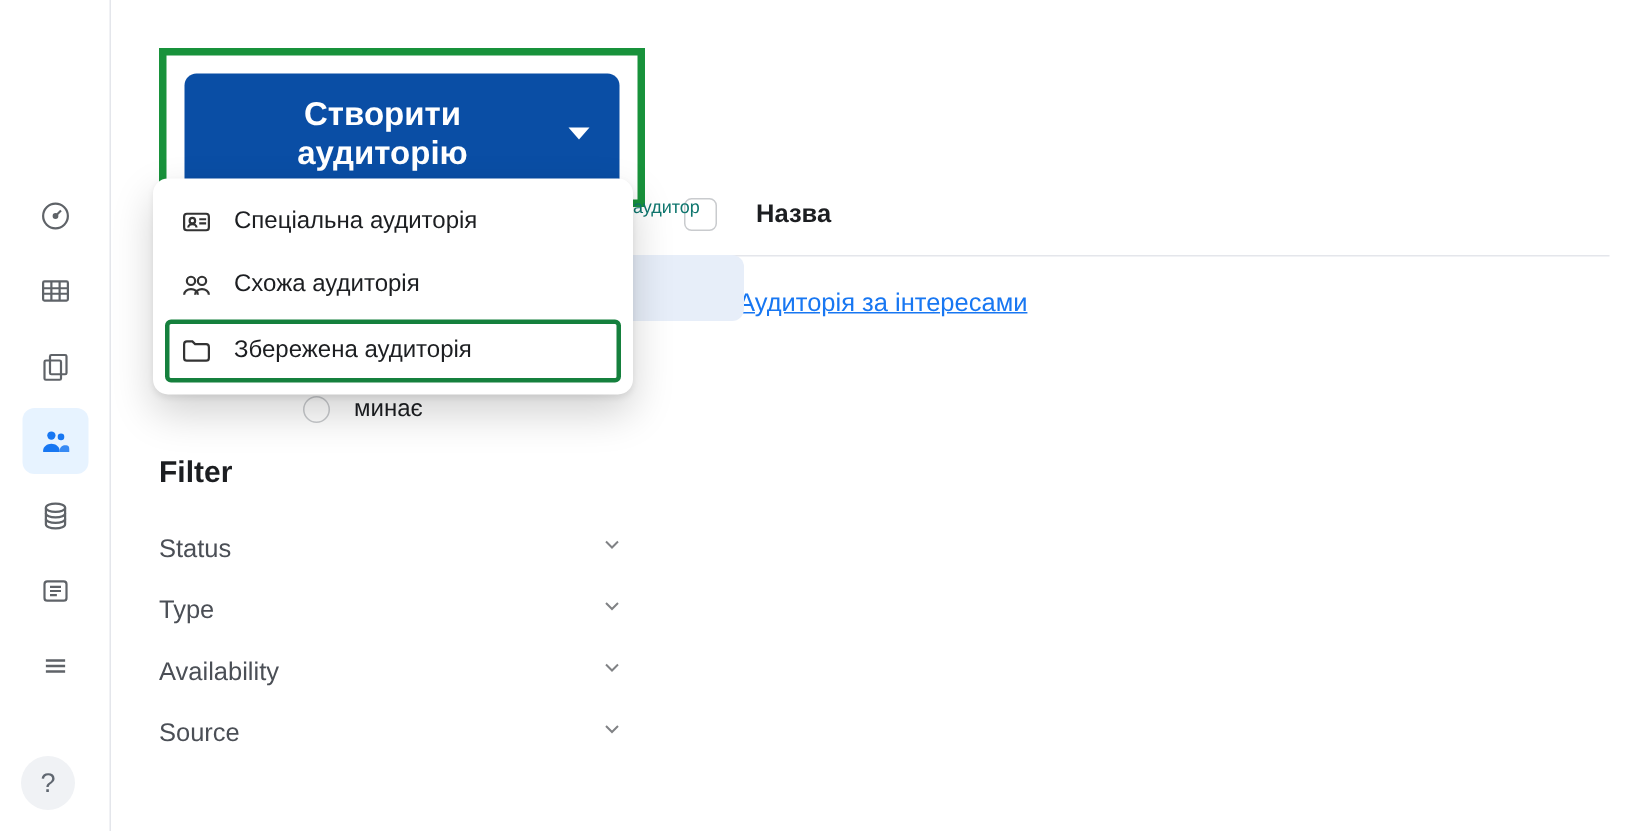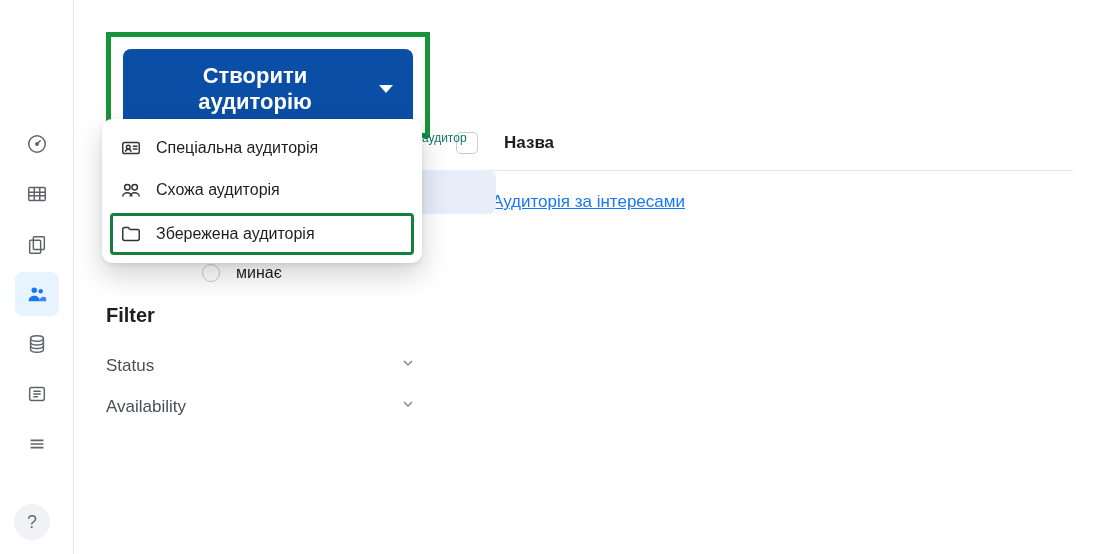--- a/index.html
+++ b/index.html
@@ -256,27 +256,43 @@
         <div class="filter-title">Filter</div>
         <div class="filter-row">
           <span>Status</span>
           <span class="chevron">
             <svg width="16" height="16" viewBox="0 0 24 24" fill="none" stroke="currentColor" stroke-width="2">
                 <path d="M6 9l6 6 6-6"></path>
               </svg>
           </span>
         </div>
         <div class="filter-row">
+          <span>Type</span>
+          <span class="chevron">
+            <svg width="16" height="16" viewBox="0 0 24 24" fill="none" stroke="currentColor" stroke-width="2">
+                <path d="M6 9l6 6 6-6"></path>
+              </svg>
+          </span>
+        </div>
+        <div class="filter-row">
           <span>Availability</span>
           <span class="chevron">
             <svg width="16" height="16" viewBox="0 0 24 24" fill="none" stroke="currentColor" stroke-width="2">
                 <path d="M6 9l6 6 6-6"></path>
               </svg>
           </span>
         </div>
+        <div class="filter-row">
+          <span>Source</span>
+          <span class="chevron">
+            <svg width="16" height="16" viewBox="0 0 24 24" fill="none" stroke="currentColor" stroke-width="2">
+                <path d="M6 9l6 6 6-6"></path>
+              </svg>
+          </span>
+        </div>
       </div>
 
     </div>
 
     <div class="right-panel">
       <div class="table-header">
         <div class="checkbox"></div>
         <div class="col-name">Назва</div>
       </div>
       <div class="table-row">

